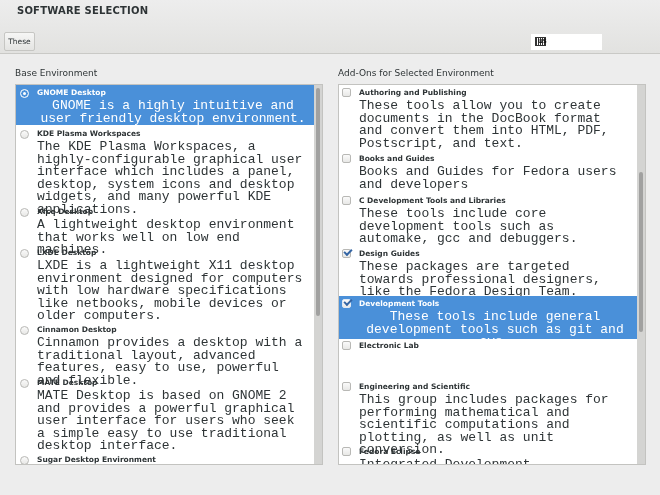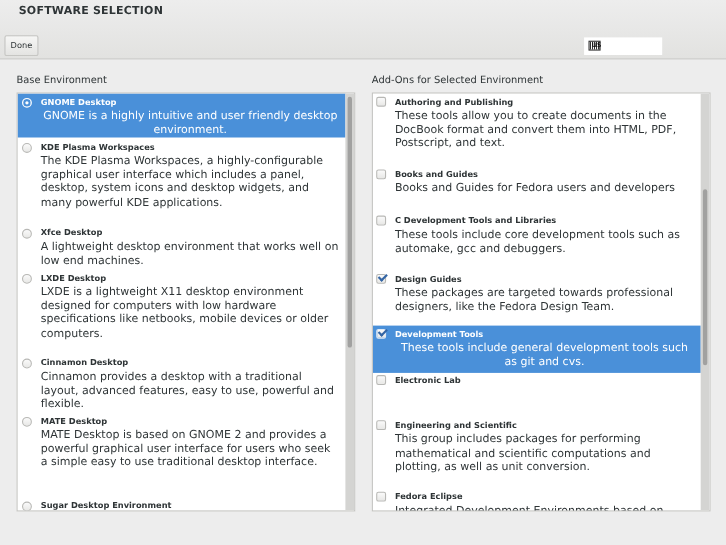--- a/index.html
+++ b/index.html
@@ -10,36 +10,36 @@
   .kbd{position:absolute;left:531px;top:34px;width:71px;height:16px;background:#fff;}
   .kbd .ico{position:absolute;left:4px;top:3px;width:9px;height:7px;border:1px solid #333;background:repeating-linear-gradient(90deg,#333 0 1px,#fff 1px 2px);}
   .kbd .lbl{position:absolute;left:7px;top:2px;font-size:7.5px;font-weight:normal;color:#000;}
   .sec-label{position:absolute;top:68px;font-size:9px;color:#2e3436;}
   .panel{position:absolute;top:84px;height:379px;background:#fff;border:1px solid #c3c3c0;overflow:hidden;}
   .panel.left{left:15px;width:306px;}
   .panel.right{left:338px;width:306px;}
   .item{position:absolute;left:0;width:298px;}
   .item.sel{background:#4a90d9;color:#fff;text-align:center;}
   .item .name{position:absolute;left:21px;top:3px;font-size:7.5px;font-weight:bold;white-space:nowrap;}
-  .item .desc{position:absolute;left:21px;top:15px;width:272px;font-size:10px;line-height:12.5px;}
+  .item .desc{position:absolute;left:21px;top:15px;width:272px;font-size:13px;line-height:12.5px;font-family:Liberation Mono, monospace;}
   .right .item .name,.right .item .desc{left:20px;}
   .radio{position:absolute;left:4px;top:4px;width:7px;height:7px;border-radius:50%;border:1px solid #b8b8b5;background:linear-gradient(#fafafa,#e8e8e6);}
   .radio.on{border-color:#fff;background:#4a90d9;box-shadow:inset 0 0 0 2px #4a90d9,inset 0 0 0 4px #fff;}
   .check{position:absolute;left:3px;top:3px;width:7px;height:7px;border-radius:2px;border:1px solid #b8b8b5;background:linear-gradient(#fafafa,#e8e8e6);}
   .check.on::after{content:"";position:absolute;left:1px;top:-1px;width:6px;height:3px;border-left:2px solid #3465a4;border-bottom:2px solid #3465a4;transform:rotate(-45deg);}
   .sel .check{border-color:#dfe9f5;}
   .vscroll{position:absolute;right:0;top:0;width:8px;height:100%;background:#d4d4d2;}
   .thumb{position:absolute;left:2px;width:4px;background:#a1a1a0;border-radius:2px;}
 </style>
 </head>
 <body>
 
 <div class="header">
   <div class="title">SOFTWARE SELECTION</div>
-  <div class="done">Done</div>
+  <div class="done">These</div>
   <div class="kbd">
     <span class="ico"></span>
     <span class="lbl">us</span>
   </div>
 </div>
 
 <div class="sec-label" style="left:15px">Base Environment</div>
 <div class="sec-label" style="left:338px">Add-Ons for Selected Environment</div>
 
 <div class="panel left">

